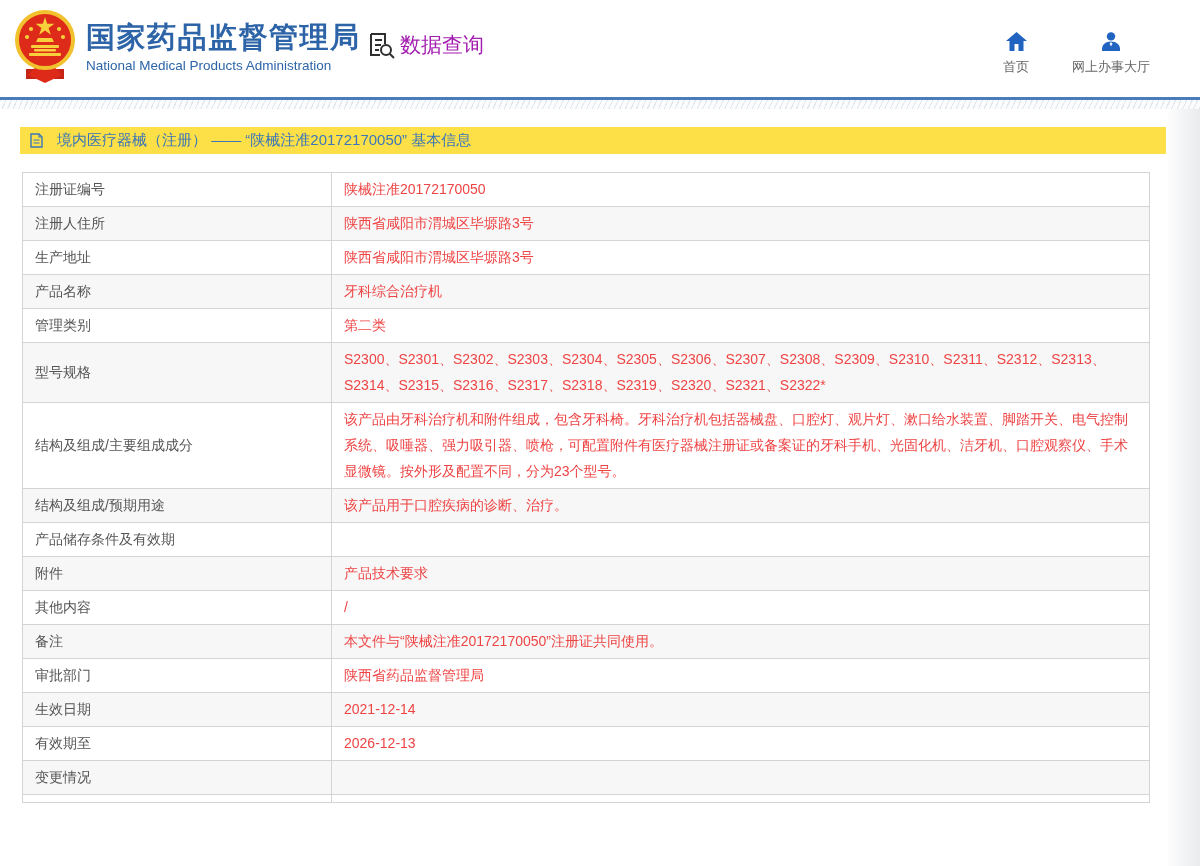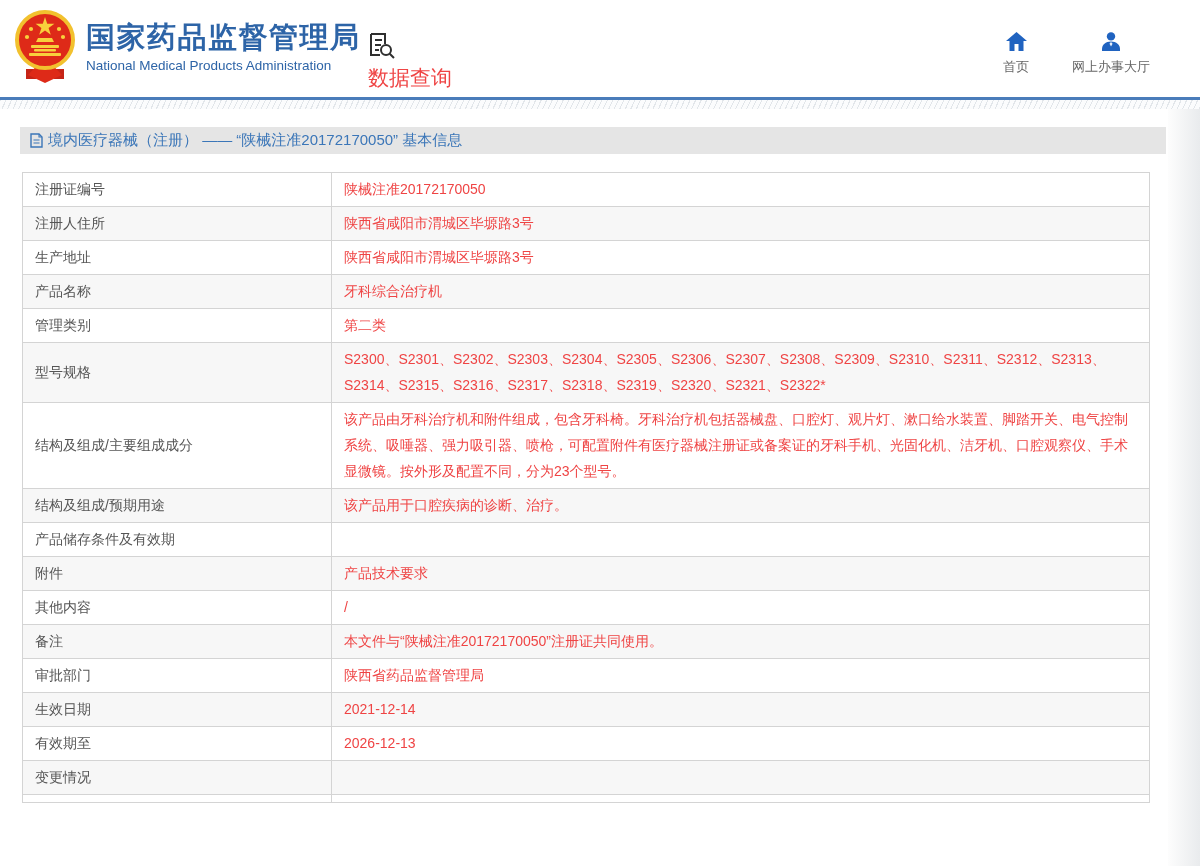--- a/index.html
+++ b/index.html
@@ -5,38 +5,38 @@
   * { margin:0; padding:0; box-sizing:border-box; }
   html,body { width:1200px; height:866px; overflow:hidden; background:#fff;
     font-family:"Liberation Sans","DejaVu Sans",sans-serif; }
 
   
   .header { position:relative; height:97px; background:#fff; }
   .logo-wrap { position:absolute; left:14px; top:9px; display:flex; align-items:center; }
   .org-names { margin-left:10px; }
   .org-cn { font-size:29px; font-weight:bold; color:#2d64a7; letter-spacing:1.5px; line-height:1.15; }
   .org-en { font-size:13.5px; color:#2d64a7; margin-top:3px; }
-  .data-query { position:absolute; left:368px; top:31px; display:flex; align-items:flex-start; gap:5px;
-    font-size:21px; color:#ef4444; cursor:pointer;flex-direction:column; }
+  .data-query { position:absolute; left:368px; top:31px; display:flex; align-items:flex-end; gap:5px;
+    font-size:21px; color:#a21caf; cursor:pointer; }
   .top-nav { position:absolute; right:50px; top:32px; display:flex; gap:36px; }
   .nav-item { display:flex; flex-direction:column; align-items:center; gap:7px;
     font-size:13px; color:#666; cursor:pointer; min-width:40px; }
 
   
   .blue-bar { height:3px; background:#4a7cba; }
   .hatch-strip { height:9px;
     background:repeating-linear-gradient(115deg,#e2e6ea 0,#e2e6ea 1px,#fbfcfd 1px,#fbfcfd 5px); }
 
   
   .right-band { position:absolute; top:109px; right:0; width:32px; height:757px;
     background:linear-gradient(to right,#fdfdfd,#e9ebed); pointer-events:none; }
 
   
-  .crumb-bar { margin:18px 34px 0 20px; height:27px; background:#e5e5e5;
-    display:flex; align-items:center; padding-left:10px; gap:5px; }
+  .crumb-bar { margin:18px 34px 0 20px; height:27px; background:#fde047;
+    display:flex; align-items:center; padding-left:10px; gap:14px; }
   .crumb-title { font-size:15px; color:#3b76b8; }
 
   
   table.info { margin:18px 0 0 22px; width:1128px; border-collapse:collapse; font-size:14px; }
   table.info td { border:1px solid #d4d4d4; padding:3px 12px 4px; line-height:26px; vertical-align:middle; }
   table.info tr:nth-child(even) { background:#f7f7f7; }
   td.cell-label { width:309px; color:#555; white-space:nowrap; }
   td.cell-value { color:#ef4444; }
 
   .ico-svg { display:block; }

